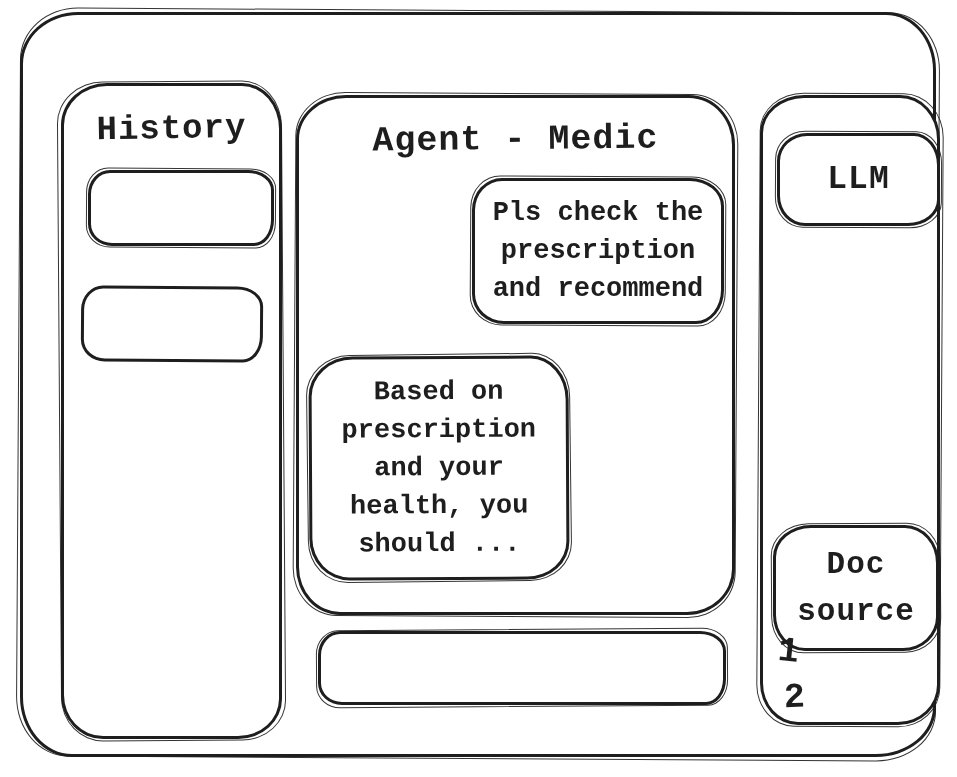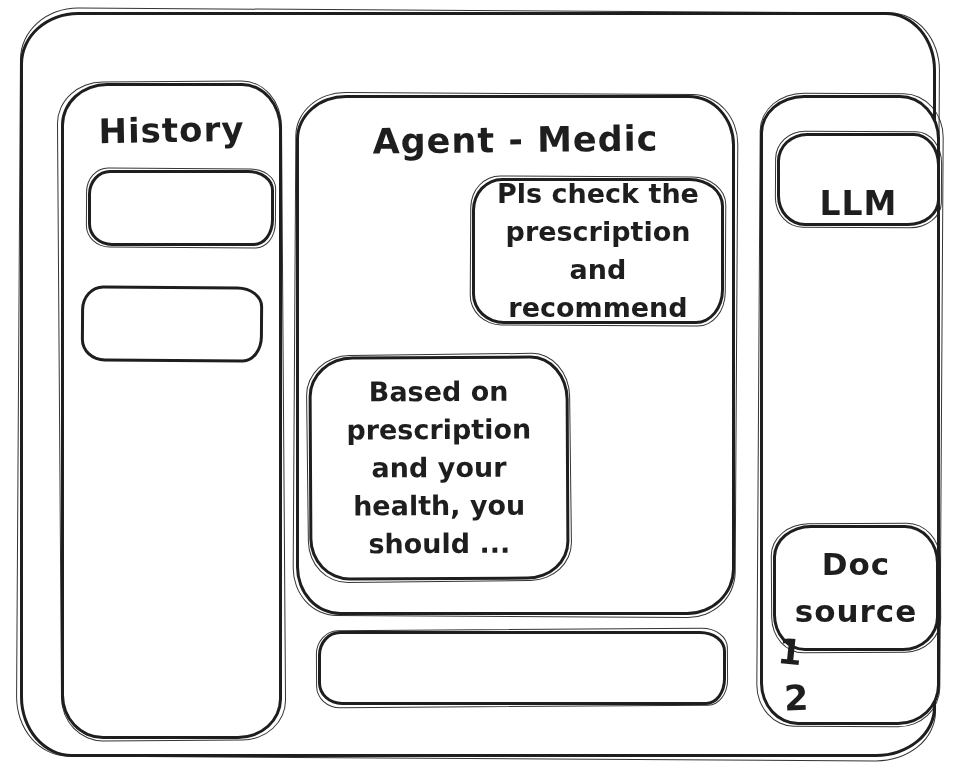--- a/index.html
+++ b/index.html
@@ -7,21 +7,21 @@
     --bg:#ffffff;
   }
   *{box-sizing:border-box;margin:0;padding:0;}
   html,body{width:957px;height:777px;background:var(--bg);overflow:hidden;}
   body{
     font-family:"DejaVu Sans","Liberation Sans",sans-serif;
     color:var(--stroke);
     font-weight:bold;
     position:relative;
   }
-  .canvas{position:absolute;inset:0;width:957px;height:777px;background:var(--bg);}
+  .canvas{position:absolute;inset:0;width:957px;height:777px;background:var(--bg);font-family:Liberation Mono, monospace;}
 
   
   .sk{
     position:absolute;
     border:3px solid var(--stroke);
     background:var(--bg);
   }
   .sk::before{
     content:"";
     position:absolute;
@@ -99,21 +99,20 @@
   .tool-btn{
     display:flex;align-items:center;justify-content:center;
     text-align:center;
     font-size:33px;
     letter-spacing:1px;
     cursor:pointer;
   }
   .btn-llm{
     left:14px;top:35px;width:163px;height:93px;
     border-radius:30px 26px 32px 28px / 28px 32px 26px 30px;
-    align-items:flex-end;
   }
   .btn-ocr{
     left:14px;top:150px;width:160px;height:90px;
     border-radius:26px 30px 24px 28px / 28px 24px 30px 26px;
     transform:rotate(.3deg);
   }
   .btn-params{
     left:5px;top:321px;width:169px;height:69px;
     font-size:31px;
     border-radius:22px 26px 20px 24px / 24px 20px 26px 22px;

